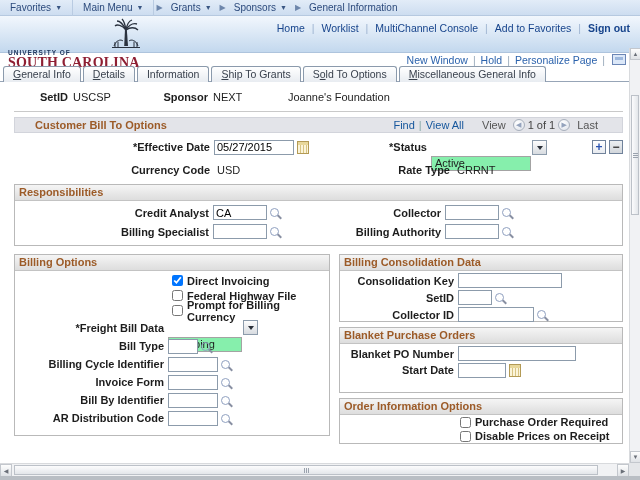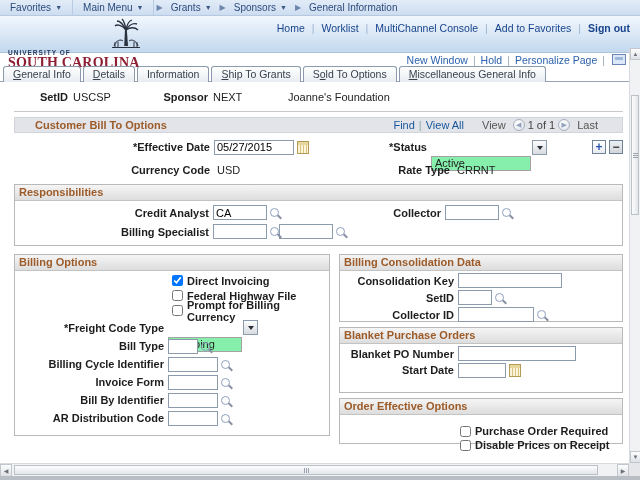--- a/index.html
+++ b/index.html
@@ -251,20 +251,21 @@
         <input class="tin" style="width: 54px;" value="CA">
         <span class="mag"></span>
         <span class="flabel" style="width:166px">Collector</span>
         <input class="tin" style="width: 54px;" value="">
         <span class="mag"></span>
       </div>
       <div class="frow" style="height:19px">
         <span class="flabel" style="width:198px">Billing Specialist</span>
         <input class="tin" style="width: 54px;" value="">
         <span class="mag"></span>
+        <span class="flabel" style="width:166px">Billing Authority</span>
         <input class="tin" style="width: 54px;" value="">
         <span class="mag"></span>
       </div>
     </div>
 
     <div class="cols">
 
       <div class="colL">
         <div class="gbox" style="height:182px">
           <div class="ghdr">Billing Options</div>
@@ -274,21 +275,21 @@
           </div>
           <div class="frow" style="height:15px; padding-left:157px">
             <input type="checkbox" style="">
             <span class="cblabel">Federal Highway File</span>
           </div>
           <div class="frow" style="height:15px; padding-left:157px">
             <input type="checkbox" style="">
             <span class="cblabel">Prompt for Billing Currency</span>
           </div>
           <div class="frow" style="height:19px">
-            <span class="flabel" style="width:153px">*Freight Code Type</span>
+            <span class="flabel" style="width:153px">*Freight Bill Data</span>
             <span class="dd">
               <span class="ddtext" style="width:74px">Shipping</span>
               <span class="ddbtn"></span>
             </span>
           </div>
           <div class="frow" style="height:18px">
             <span class="flabel" style="width:153px">Bill Type</span>
             <input class="tin" style="width: 30px;" value="">
             <span class="mag"></span>
           </div>
@@ -342,22 +343,22 @@
             <input class="tin" style="width: 118px;" value="">
           </div>
           <div class="frow" style="height:16px">
             <span class="flabel" style="width:118px">Start Date</span>
             <input class="tin" style="width: 48px;" value="">
             <span class="cal"></span>
           </div>
         </div>
 
         <div class="gbox" style="margin-top:5px; height:46px">
-          <div class="ghdr">Order Effective Options</div>
-          <div class="frow" style="height:14px; margin-top:9px; padding-left:120px">
+          <div class="ghdr">Order Information Options</div>
+          <div class="frow" style="height:14px; margin-top:0; padding-left:120px">
             <input type="checkbox" style="">
             <span class="cblabel">Purchase Order Required</span>
           </div>
           <div class="frow" style="height:14px; padding-left:120px">
             <input type="checkbox" style="">
             <span class="cblabel">Disable Prices on Receipt</span>
           </div>
         </div>
 
       </div>

